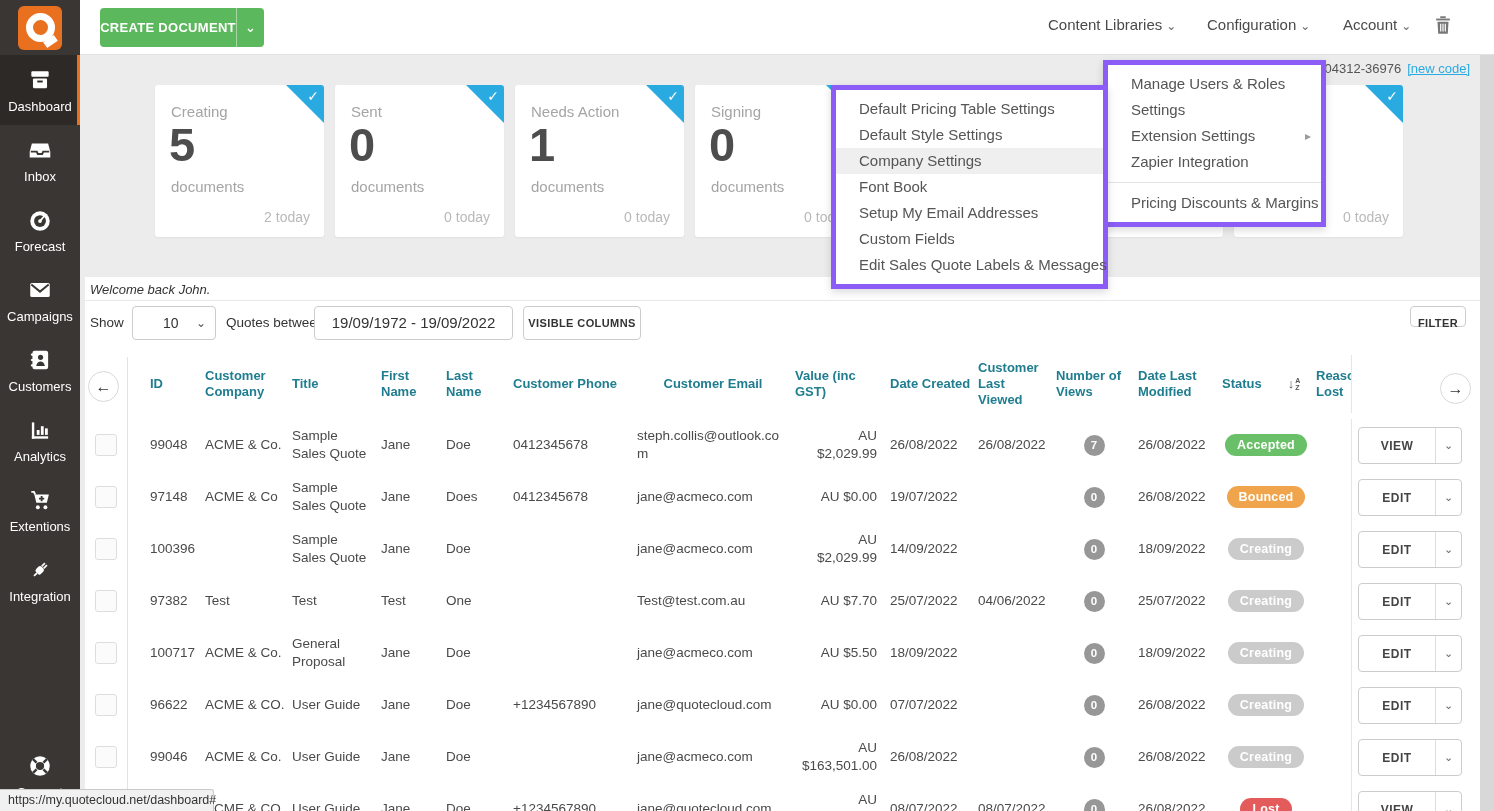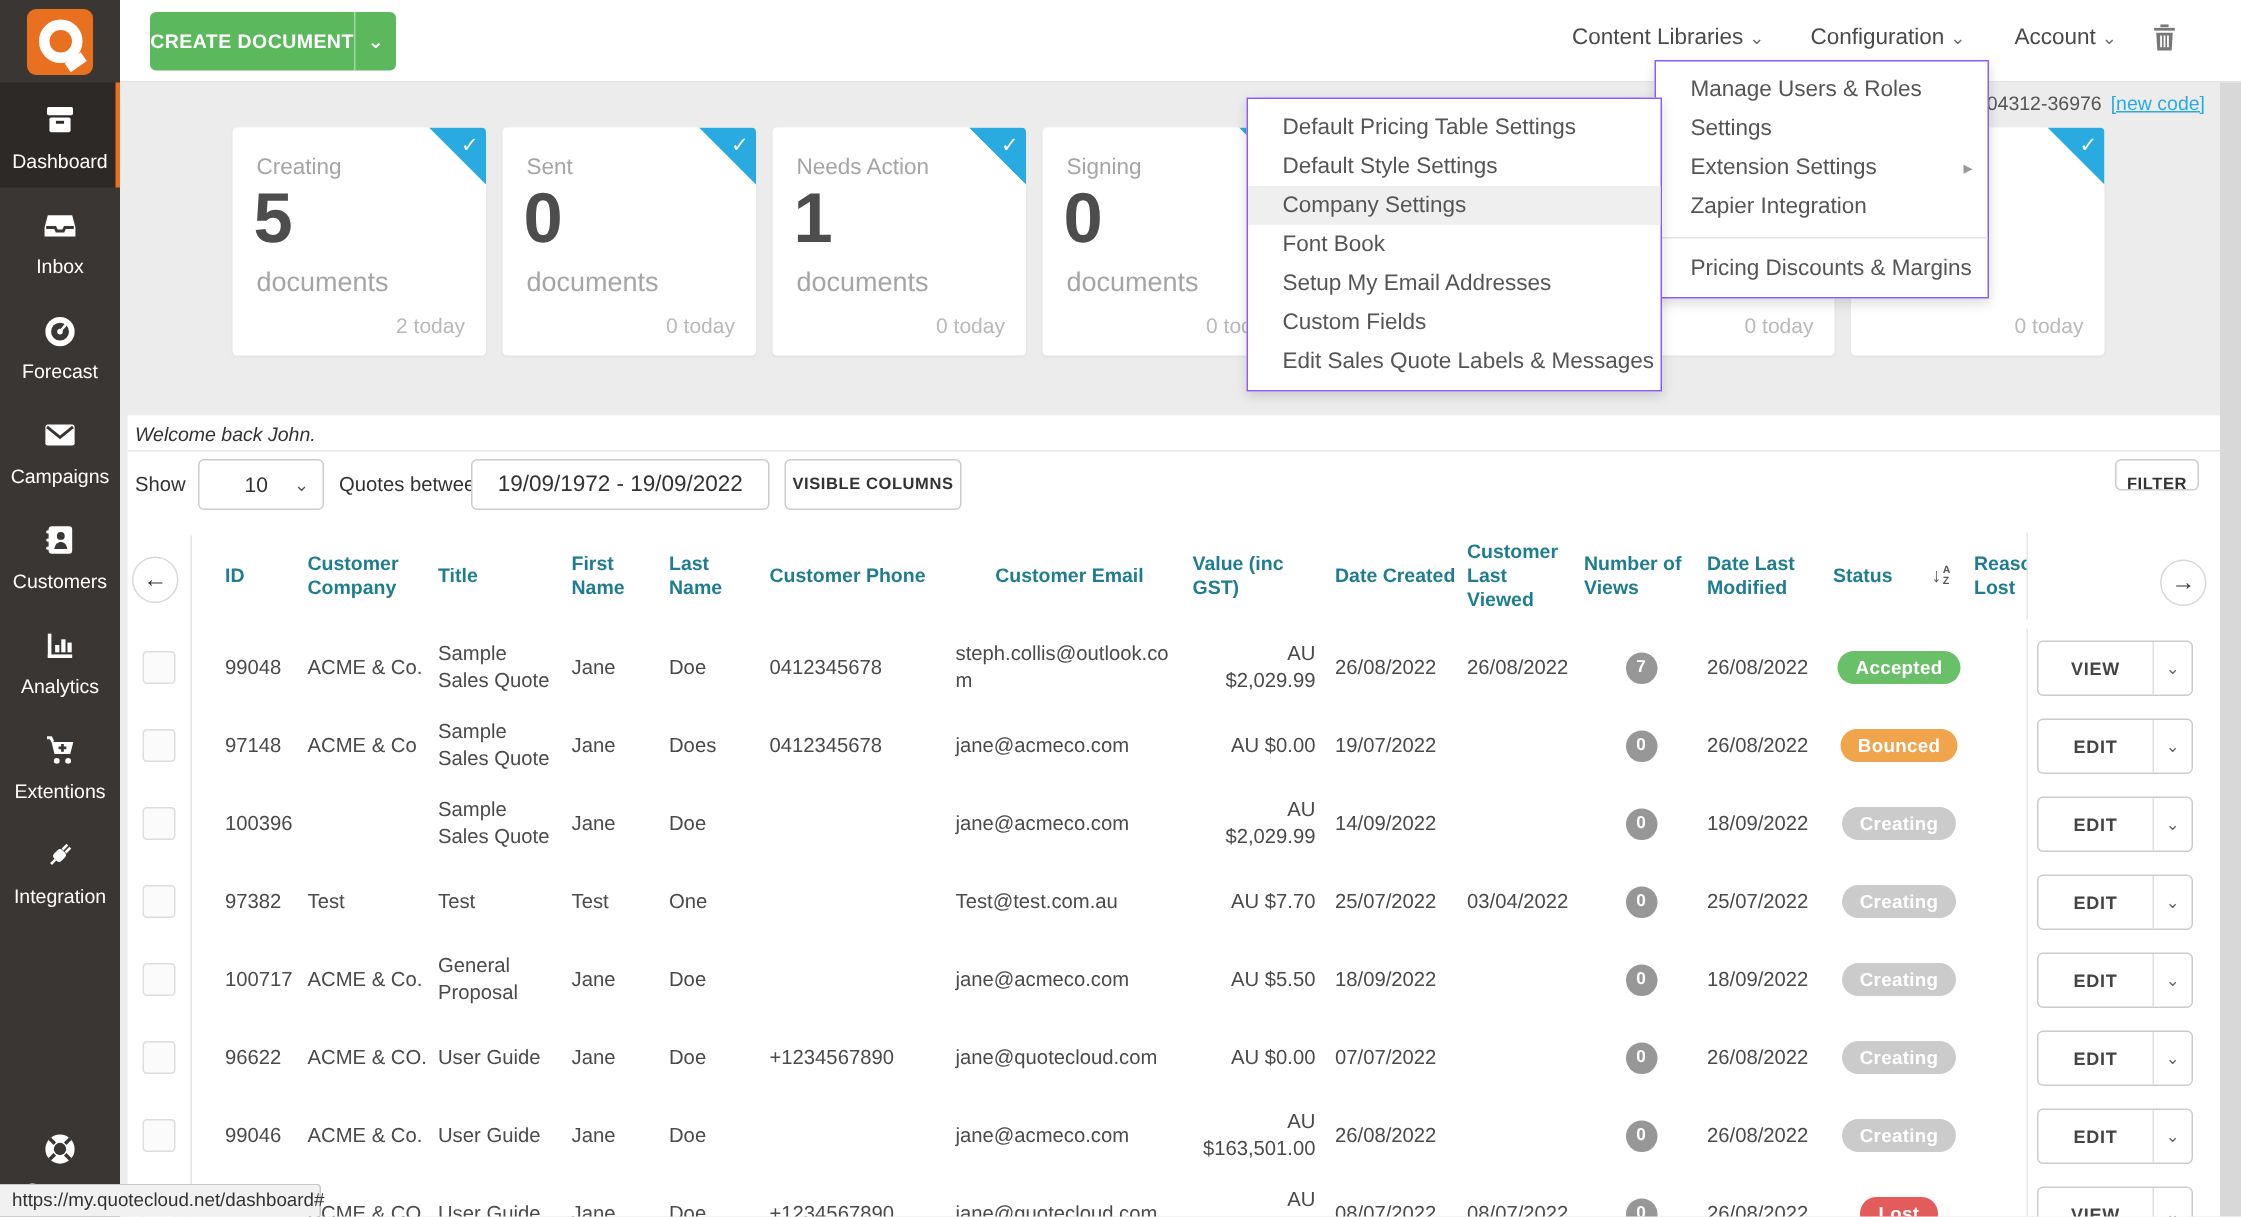--- a/index.html
+++ b/index.html
@@ -31,25 +31,25 @@
   
   .code-line { left:1100px; top:61px; width:370px; text-align:right; font-size:13px; color:#555; z-index:5; }
   .code-line a { color:#29abe2; text-decoration:underline; margin-left:6px; cursor:pointer; }
 
   
   .card { top:85px; width:169px; height:152px; background:#fff; border-radius:3px; box-shadow:0 1px 2px rgba(0,0,0,.05); overflow:hidden; }
   .card .corner { position:absolute; top:0; right:0; width:0; height:0; border-top:38px solid #29abe2; border-left:38px solid transparent; }
   .card .chk { position:absolute; top:3px; right:5px; color:#fff; font-size:14px; font-weight:bold; }
   .card .t { position:absolute; left:16px; top:18px; font-size:15px; color:#a5a5a5; }
   .card .n { position:absolute; left:14px; top:32px; font-size:47px; font-weight:bold; color:#4d4d4d; }
-  .card .u { position:absolute; left:16px; top:93px; font-size:18px; color:#a5a5a5; }
+  .card .u { position:absolute; left:16px; top:93px; font-size:15px; color:#a5a5a5; }
   .card .today { position:absolute; right:14px; bottom:12px; font-size:14px; color:#b9b9b9; }
 
   
-  .menu { background:#fff; border:1px solid #8b5cf6; box-shadow:0 3px 8px rgba(0,0,0,.15); padding:6px 0; }
+  .menu { background:#fff; border:5px solid #8b5cf6; box-shadow:0 3px 8px rgba(0,0,0,.15); padding:6px 0;margin-top:20px; }
   #menu-config { left:1103px; top:40px; width:223px; z-index:50; }
   #menu-settings { left:831px; top:65px; width:277px; z-index:60; }
   .menu .mi { height:26px; line-height:26px; padding:0 23px; font-size:15px; color:#555; white-space:nowrap; cursor:pointer; position:relative; }
   .menu .mi.hl { background:#efefef; }
   .menu .mi .sub { position:absolute; right:10px; top:0; color:#9a9a9a; font-size:12px; }
   .menu .sep { border-top:1px solid #e3e3e3; margin:7px 0; }
   #menu-config .footer-item { margin-top:7px; }
 
   
   .panel { left:85px; top:277px; width:1395px; height:534px; background:#fff; }
@@ -207,21 +207,21 @@
       <div class="abs cols trow" style="top: 575px;">
         <div class="td" style="width: 77px; flex: 0 0 77px; padding-left: 22px;">97382</div>
         <div class="td" style="width: 87px; flex: 0 0 87px;">Test</div>
         <div class="td" style="width: 89px; flex: 0 0 89px;">Test</div>
         <div class="td" style="width: 65px; flex: 0 0 65px;">Test</div>
         <div class="td" style="width: 67px; flex: 0 0 67px;">One</div>
         <div class="td" style="width: 124px; flex: 0 0 124px;"></div>
         <div class="td" style="width: 158px; flex: 0 0 158px;">Test@test.com.au</div>
         <div class="td" style="width: 95px; flex: 0 0 95px; text-align: right; padding-right: 13px;">AU $7.70</div>
         <div class="td" style="width: 88px; flex: 0 0 88px;">25/07/2022</div>
-        <div class="td" style="width: 78px; flex: 0 0 78px;">03/04/2022</div>
+        <div class="td" style="width: 78px; flex: 0 0 78px;">04/06/2022</div>
         <div class="td" style="width: 82px; flex: 0 0 82px; text-align: center;"><span class="views-badge">0</span></div>
         <div class="td" style="width: 84px; flex: 0 0 84px;">25/07/2022</div>
         <div class="td" style="width: 94px; flex: 0 0 94px; text-align: center;"><span class="status-badge" style="background:#cbcbcb">Creating</span></div>
         <div class="td" style="width: 60px; flex: 0 0 60px;"></div>
       </div>
       <div class="abs action-btn" style="top: 583px;">
         <span class="t">EDIT</span>
         <span class="c">⌄</span>
       </div>
       <div class="abs cb" style="top: 642px;"></div>

